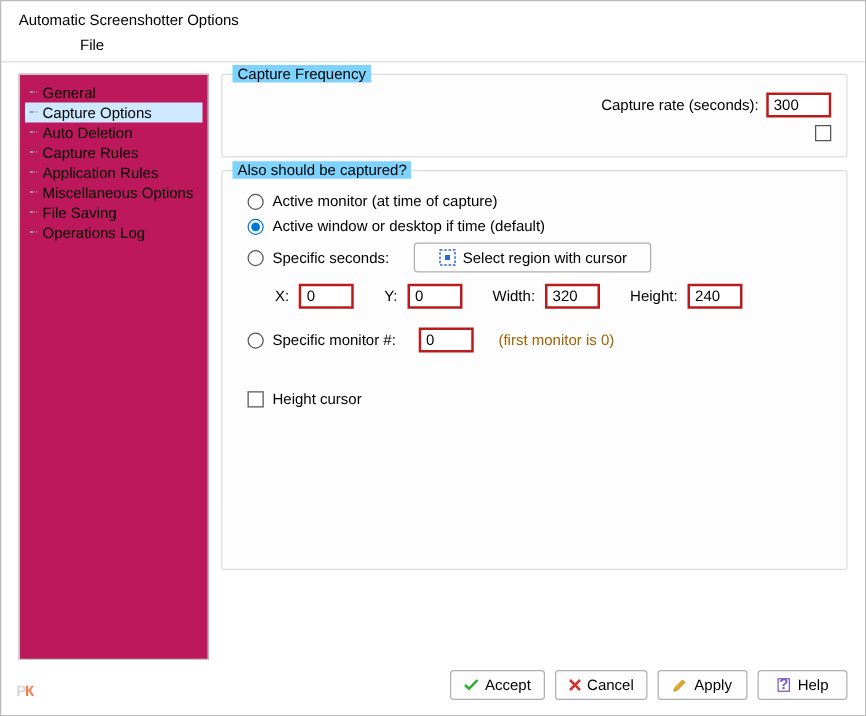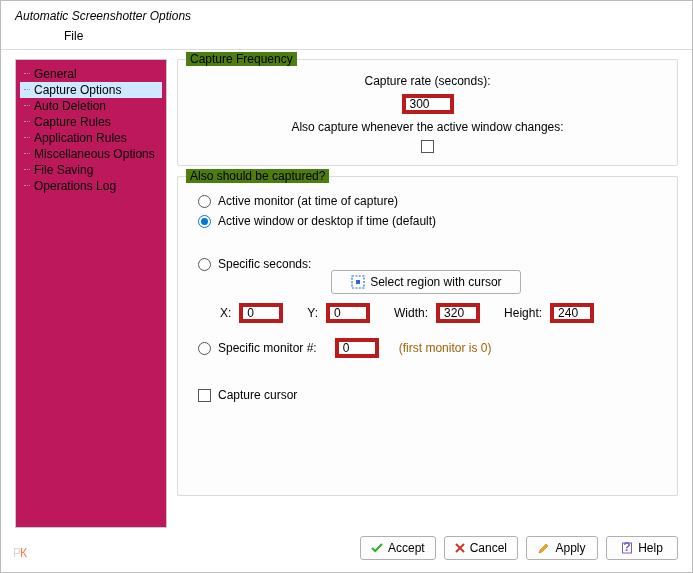--- a/index.html
+++ b/index.html
@@ -2,21 +2,21 @@
 <html><head>
 <meta charset="utf-8">
 <style>
   * { box-sizing: border-box; font-family: "Segoe UI", Tahoma, sans-serif; font-size: 12px; }
   body { margin: 0; background: #f5f5f5; }
   .window {
     width: 693px; height: 573px; background: #fff; border: 1px solid #bbb;
     position: relative; margin: 0;
   }
   .title-area { padding: 8px 14px 2px 14px; }
-  .title { font-size: 12px; color: #000; font-style: italic; }
+  .title { font-size: 12px; color: #000; }
   .menubar { padding: 2px 14px 2px 14px; }
   .menubar-item { display: inline-block; padding: 2px 4px; cursor: default; margin-left: 45px; }
   .hr { border: none; border-top: 1px solid #ddd; margin: 2px 0 0 0; }
   .content { position: absolute; top: 58px; left: 14px; right: 14px; bottom: 44px; display: flex; gap: 10px; }
   .tree {
     width: 152px; border: 1px solid #c8c8c8; padding: 6px 4px;
     background: #be185d; overflow: auto;
   }
   .tree-item {
     padding: 1px 2px 1px 14px; position: relative; cursor: default; white-space: nowrap;
@@ -25,62 +25,62 @@
     content: ""; position: absolute; left: 4px; top: 50%; width: 6px; height: 0;
     border-top: 1px dotted #999; transform: translateY(-1px);
   }
   .tree-item.selected { background: #cde8ff; }
   .panel { flex: 1; position: relative; }
   .groupbox {
     border: 1px solid #dcdcdc; border-radius: 2px; padding: 14px 12px 12px 12px;
     position: relative; margin-bottom: 10px; background: #fdfdfd;
   }
   .groupbox-title {
-    position: absolute; top: -8px; left: 8px; background: #4d7c0f;
+    position: absolute; top: -8px; left: 8px; background: #7dd3fc;
     padding: 0 4px; color: #000;
   }
   .row { display: flex; align-items: center; gap: 6px; margin-bottom: 6px; }
-  .row.right { justify-content: flex-end; flex-direction: column; }
+  .row.right { justify-content: flex-end; }
   input[type="text"].num {
-    width: 44px; height: 20px; border: 4px solid #b91c1c; padding: 1px 4px; text-align: left;
+    width: 44px; height: 20px; border: 2px solid #b91c1c; padding: 1px 4px; text-align: left;
   }
   input[type="text"].num.wide { width: 52px; }
   .checkbox-box {
     width: 13px; height: 13px; border: 1px solid #555; display: inline-block;
     vertical-align: middle; background: #fff;
   }
   .radio-box {
     width: 13px; height: 13px; border: 1.2px solid #555; border-radius: 50%; display: inline-block;
     position: relative; background: #fff;
   }
   .radio-box.checked { border-color: #0078d7; }
   .radio-box.checked::after {
     content: ""; position: absolute; width: 7px; height: 7px; background: #0078d7;
     border-radius: 50%; top: 2px; left: 2px;
   }
   .radio-row { display: flex; align-items: center; gap: 7px; padding: 3px 0 3px 8px; }
   .btn {
     height: 24px; border: 1px solid #b0b0b0; border-radius: 3px; background: #fdfdfd;
-    padding: 0 10px; display: inline-flex; align-items: center; gap: 5px; cursor: default; margin-top: 36px;
+    padding: 0 10px; display: inline-flex; align-items: center; gap: 5px; cursor: default;
   }
   .select-region-btn { width: 190px; justify-content: center; }
   .coord-row { display: flex; align-items: center; gap: 8px; padding: 6px 0 6px 30px; }
   .coord-label { display: inline-block; }
   .hint { color: #a16207; }
   .bottom-buttons {
     position: absolute; right: 14px; bottom: 12px; display: flex; gap: 8px;
   }
   .bottom-buttons .btn { min-width: 72px; justify-content: center; height: 24px; }
   .icon-check { width: 12px; height: 10px; }
   .icon-x { width: 10px; height: 10px; }
   .icon-pencil { width: 12px; height: 12px; }
   .icon-help { width: 12px; height: 12px; }
   .icon-select { width: 14px; height: 14px; }
   .watermark {
-    position: absolute; left: 12px; bottom: 10px; font-size: 18px; font-weight: 400;
+    position: absolute; left: 12px; bottom: 10px; font-size: 18px; font-weight: 700;
     color: #d6d6d6; letter-spacing: -1px; pointer-events: none;
   }
   .watermark .r { color: #ff7b4a; }
 </style>
 </head>
 <body>
 
 <div class="window">
 
   <div class="title-area">
@@ -106,21 +106,20 @@
 
     <div class="panel">
 
       <div class="groupbox">
         <div class="groupbox-title">Capture Frequency</div>
         <div class="row right">
           <span>Capture rate (seconds):</span>
           <input type="text" class="num wide" value="300" style="">
         </div>
         <div class="row right" style="margin-bottom:0">
-          <span>Also capture whenever the active window changes:</span>
           <span class="checkbox-box"></span>
         </div>
       </div>
 
       <div class="groupbox" style="min-height:320px">
         <div class="groupbox-title">Also should be captured?</div>
 
         <div class="radio-row">
           <span class="radio-box"></span>
           <span>Active monitor (at time of capture)</span>
@@ -161,21 +160,21 @@
           <span class="radio-box"></span>
           <span>Specific monitor #:</span>
           <span style="width:4px"></span>
           <input type="text" class="num" value="0" style="">
           <span style="width:6px"></span>
           <span class="hint">(first monitor is 0)</span>
         </div>
 
         <div class="radio-row" style="margin-top:24px; padding-left:8px">
           <span class="checkbox-box"></span>
-          <span>Capture cursor</span>
+          <span>Height cursor</span>
         </div>
 
       </div>
 
     </div>
   </div>
 
   <div class="bottom-buttons">
     <button class="btn">
       <svg class="icon-check" viewBox="0 0 12 10">

